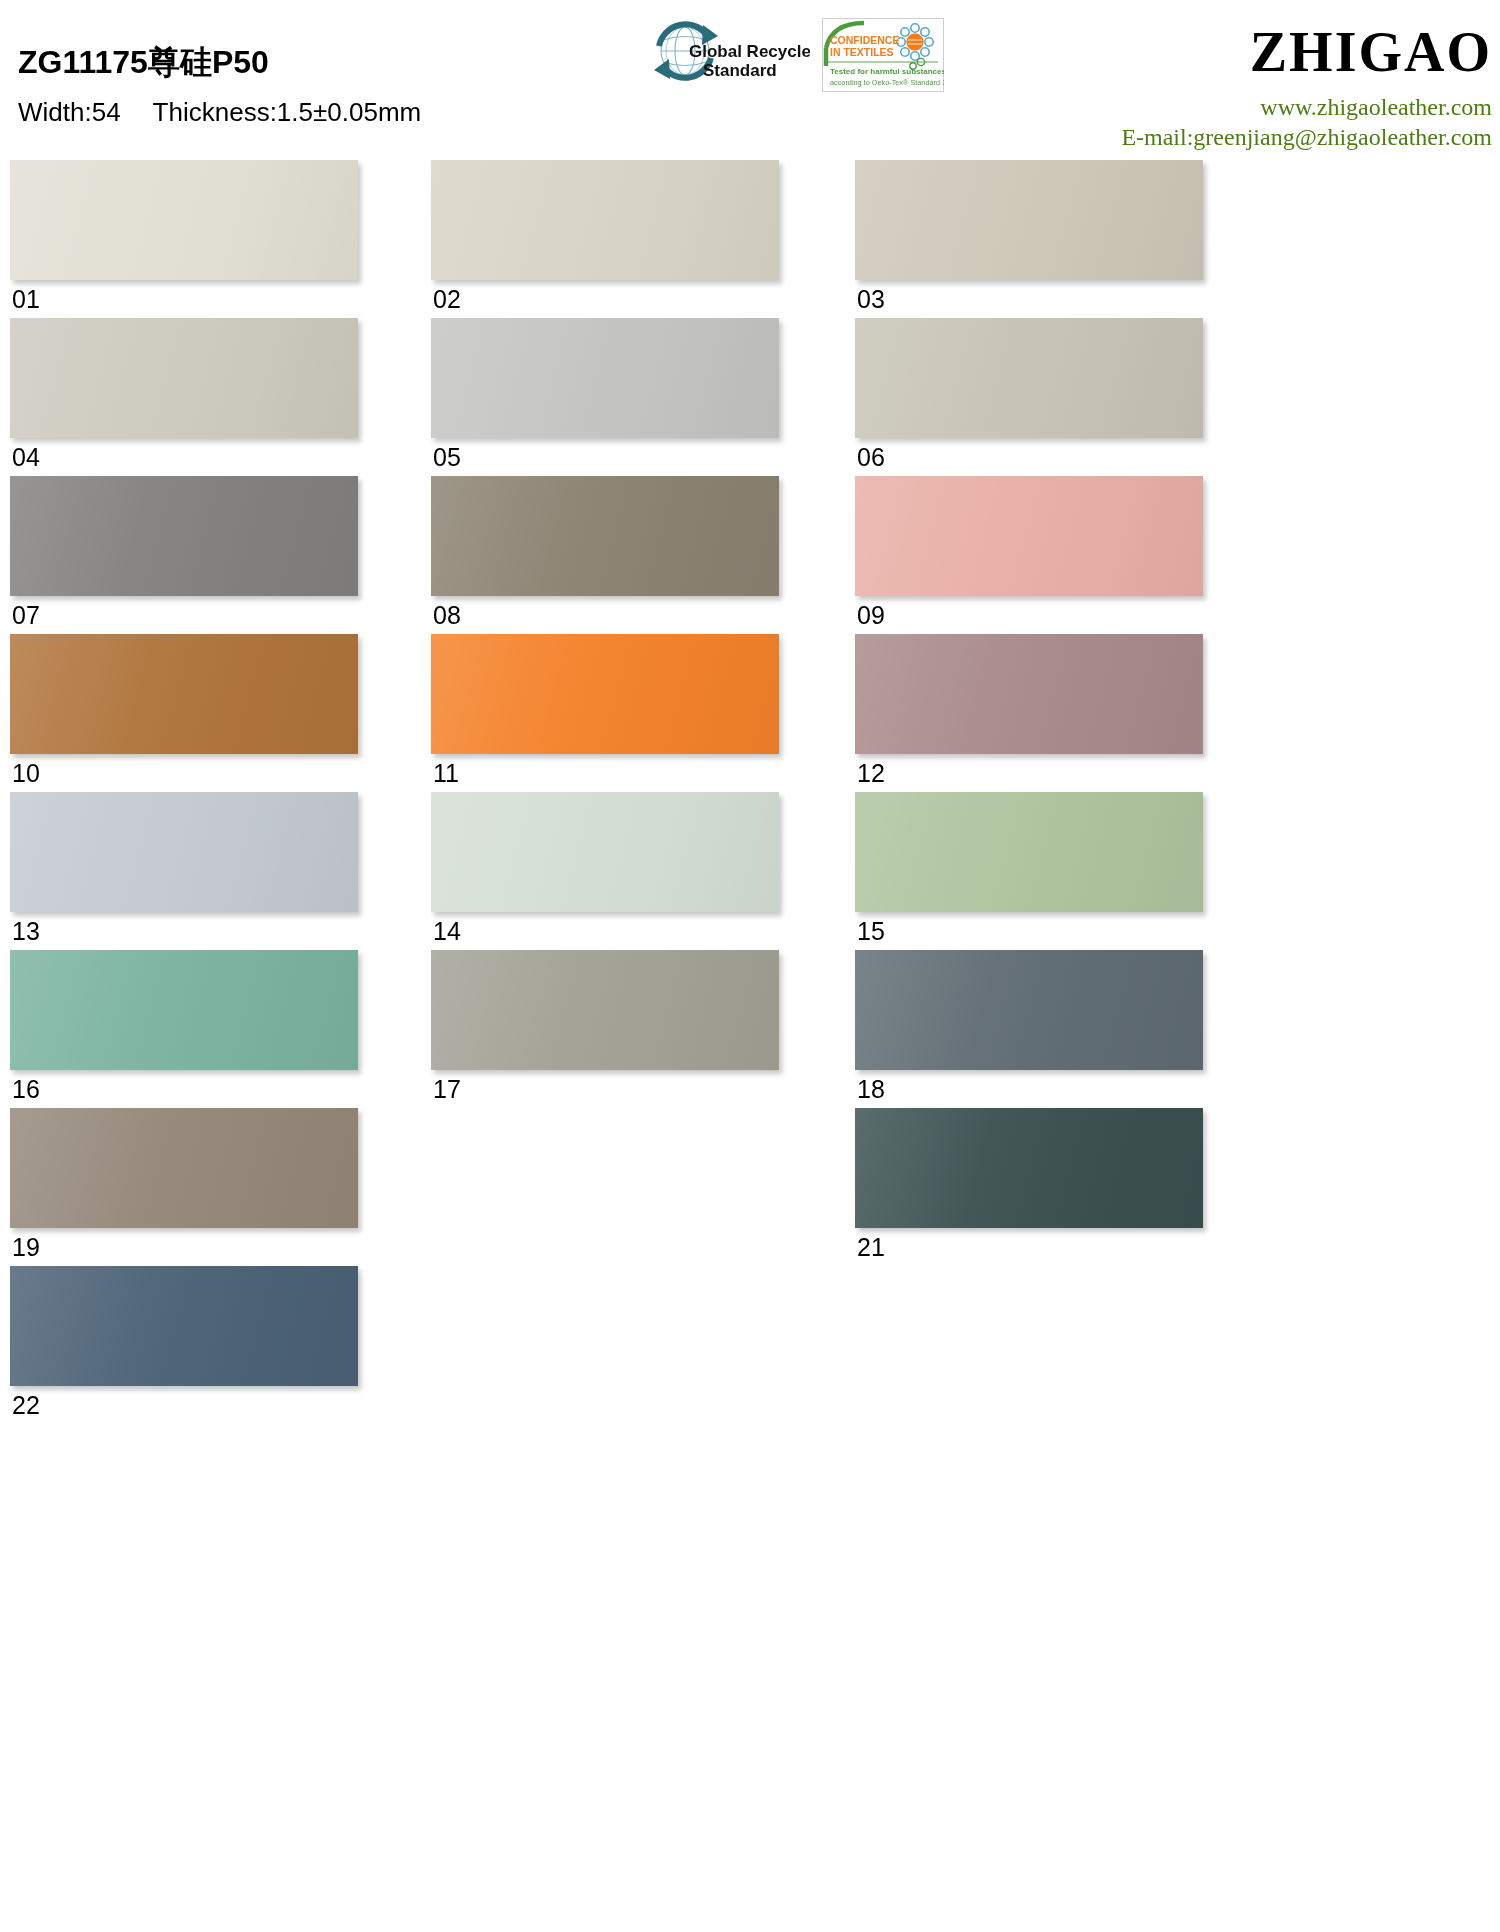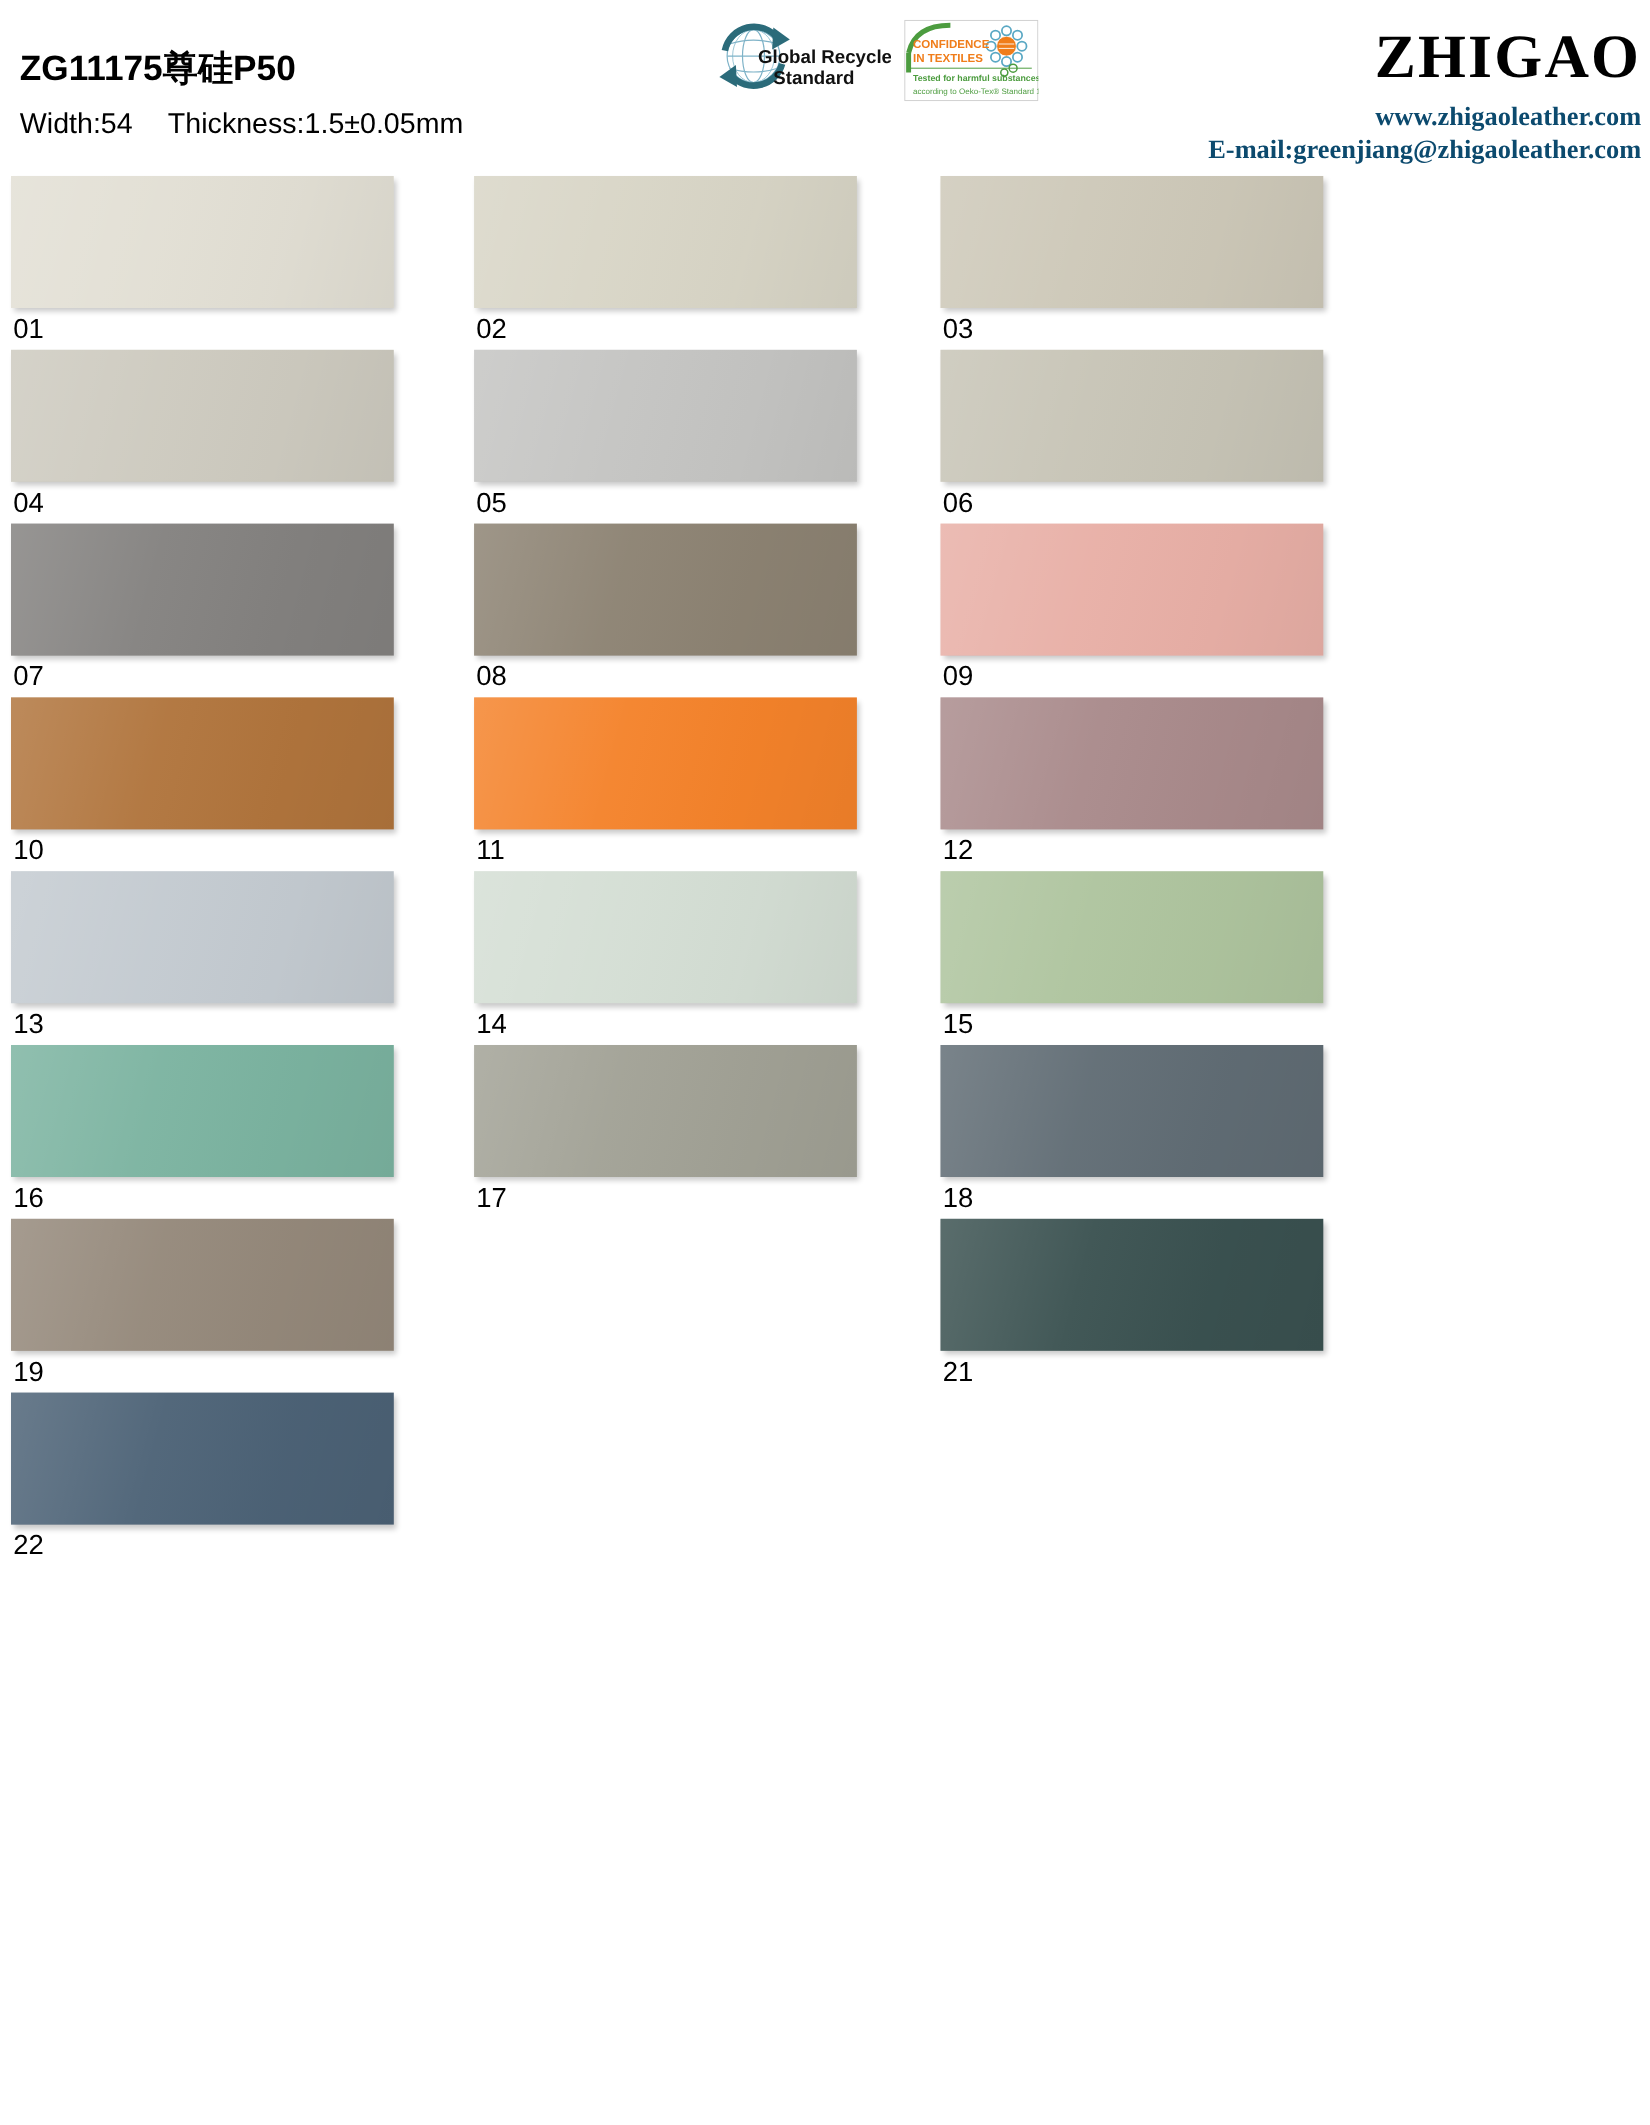--- a/index.html
+++ b/index.html
@@ -79,23 +79,22 @@
     font-size: 56px;
     font-weight: 700;
     letter-spacing: 2px;
     line-height: 60px;
     color: #000;
   }
   .brand-url, .brand-email {
     font-family: "Liberation Serif", serif;
     font-size: 24px;
     line-height: 30px;
-    color: #0c4a6e;
+    color: #4d7c0f;
     white-space: nowrap;
-    font-weight: bold;
   }
   .brand-url { margin-top: 10px; }
 
   
   .swatch-grid {
     position: absolute;
     left: 0;
     top: 160px;
     width: 1500px;
   }

